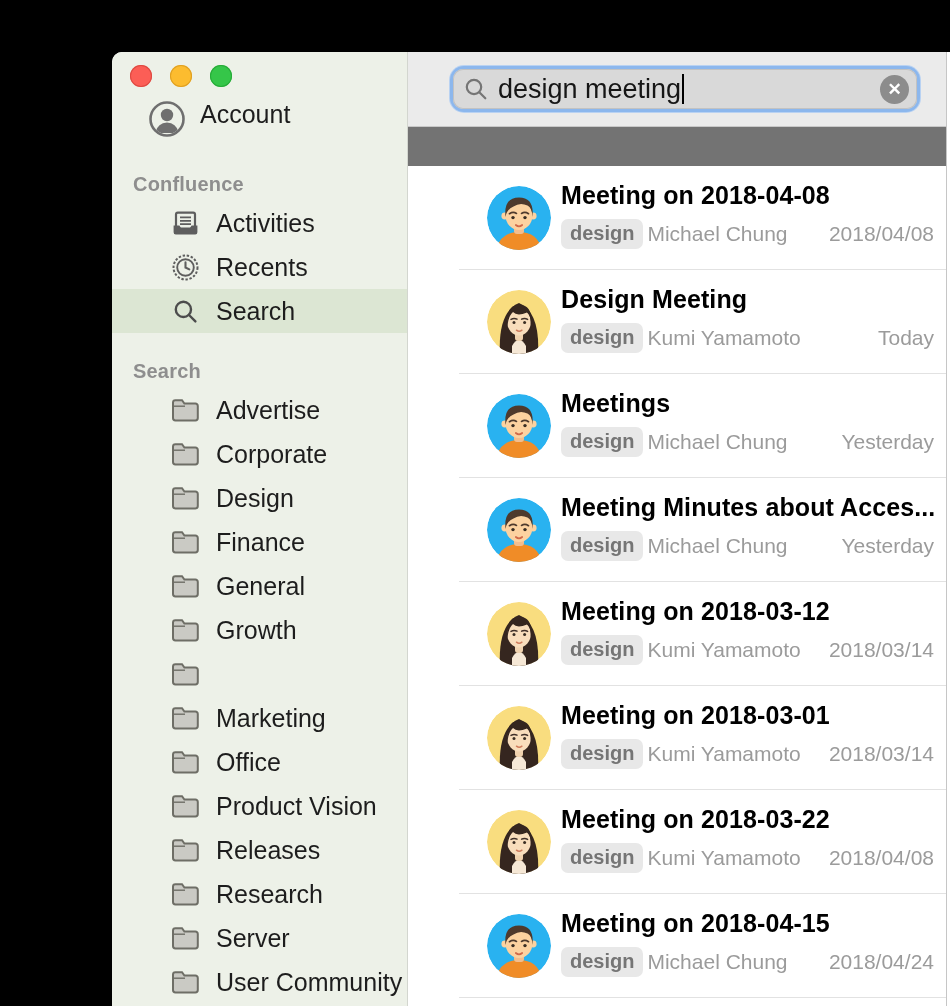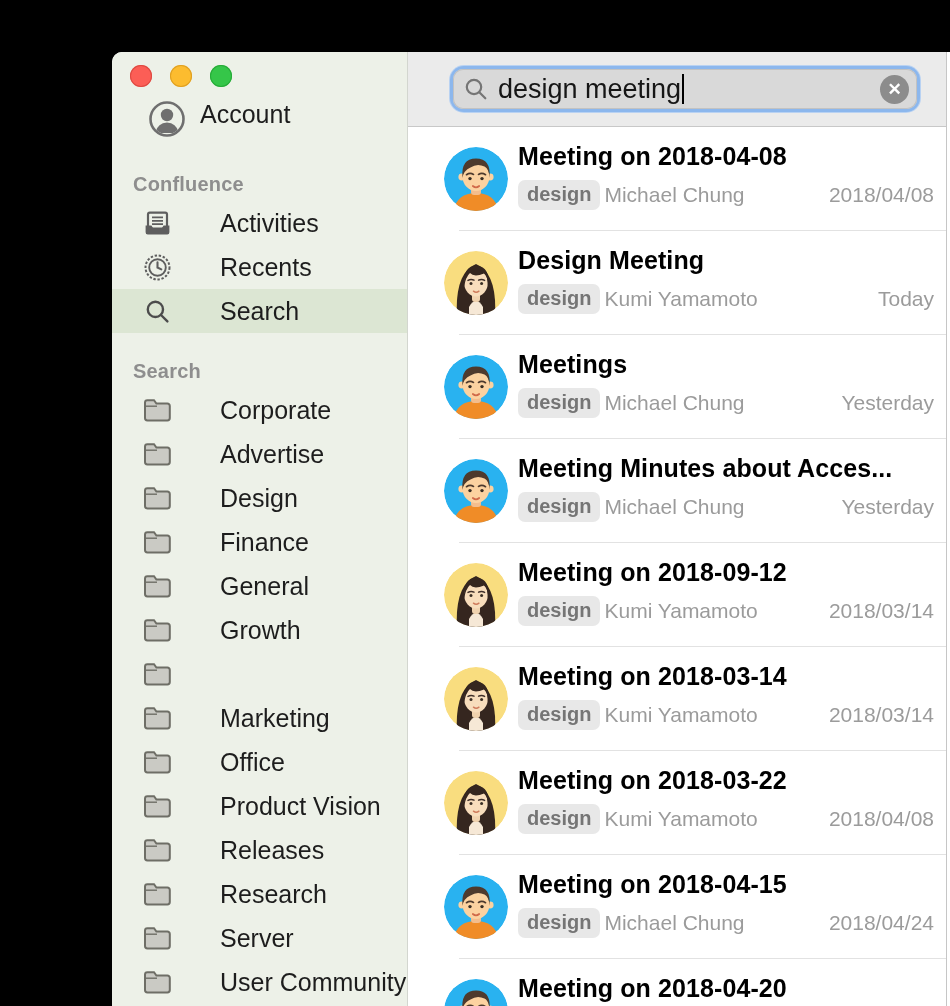--- a/index.html
+++ b/index.html
@@ -23,28 +23,28 @@
   .light.close{background:var(--traffic-red,#fc5e56);box-shadow:inset 0 0 0 1px #dd4a42;}
   .light.minimize{background:var(--traffic-yellow,#fcbc2f);box-shadow:inset 0 0 0 1px #dfa023;}
   .light.zoom{background:var(--traffic-green,#35c649);box-shadow:inset 0 0 0 1px #27ab38;}
   .account-row{display:flex;align-items:flex-start;padding:13px 0 0 36px;height:46px;}
   .account-row .acct-icon{width:38px;height:38px;flex-shrink:0;}
   .account-row .label{margin-left:14px;font-size:25px;color:#1d1d1d;}
   .section-title{
     color:#8e8e8e;font-weight:700;font-size:20px;
     margin:27px 12px 5px 21px;letter-spacing:.2px;
   }
-  .side-item{display:flex;align-items:center;height:44px;padding-left:28px;cursor:default;gap:32px;}
+  .side-item{display:flex;align-items:center;height:44px;padding-left:56px;cursor:default;}
   .side-item.selected{background:var(--sidebar-selected,#dce6d3);text-align:center;}
   .side-item .icon{width:34px;display:flex;justify-content:center;align-items:center;flex-shrink:0;}
   .side-item .label{margin-left:14px;font-size:25px;color:#1d1d1d;white-space:nowrap;}
   
   .main{
     flex:1;display:flex;flex-direction:column;min-width:0;
-    margin-right:3px;border-right:1px solid #c6c6c6;background:#a16207;
+    margin-right:3px;border-right:1px solid #c6c6c6;background:#737373;gap:39px;
   }
   .topbar{
     height:75px;flex-shrink:0;background:var(--topbar-bg,#ebebeb);
     border-bottom:1px solid #c8c8c8;display:flex;align-items:center;
     padding:0 26px 0 42px;box-sizing:border-box;
   }
   .search-ring{
     flex:1;background:var(--accent-focus,#8cb7ed);border-radius:14px;padding:3px;
     box-shadow:0 0 0 1px #b9d2f2;
   }
@@ -56,21 +56,21 @@
   .search-field .mag{width:26px;height:26px;flex-shrink:0;}
   .search-text{font-size:27px;color:#161616;margin-left:9px;white-space:pre;}
   .caret{display:inline-block;width:2px;height:30px;background:#000;vertical-align:-5px;margin-left:1px;}
   .clear-btn{
     margin-left:auto;width:29px;height:29px;border-radius:50%;
     background:#8c8c8c;color:#fff;display:flex;align-items:center;justify-content:center;
     font-size:17px;font-weight:700;cursor:default;user-select:none;
   }
   
   .results{flex:1;overflow:hidden;background:#fff;}
-  .row{height:104px;position:relative;display:flex;}
+  .row{height:104px;position:relative;display:flex;padding-left:43px;}
   .row::after{
     content:"";position:absolute;left:51px;right:0;bottom:0;height:1px;background:#e2e2e2;
   }
   .avatar{
     width:64px;height:64px;margin:20px 0 0 36px;flex-shrink:0;
     border-radius:50%;overflow:hidden;
   }
   .avatar svg{display:block;}
   .row-body{flex:1;min-width:0;margin-left:10px;padding:15px 12px 0 0;}
   .row-title{
@@ -154,31 +154,31 @@
   <div class="section">
     <div class="section-title">Search</div>
     <div>
   <div class="side-item">
     <span class="icon">
                 <svg width="29" height="24" viewBox="0 0 29 24">
                   <path d="M2 20 V4.6 A2.4 2.4 0 0 1 4.4 2.2 H11 l2.4 3.3 h11 A2.4 2.4 0 0 1 26.8 7.9 V20 a2.4 2.4 0 0 1 -2.4 2.4 H4.4 A2.4 2.4 0 0 1 2 20 Z" fill="#cacac4" stroke="#6e6e66" stroke-width="2"></path>
                   <path d="M2 8.2 h12" stroke="#6e6e66" stroke-width="1.4"></path>
                 </svg>
               </span>
+    <span class="label">Advertise</span>
+  </div>
+
+  <div class="side-item">
+    <span class="icon">
+                <svg width="29" height="24" viewBox="0 0 29 24">
+                  <path d="M2 20 V4.6 A2.4 2.4 0 0 1 4.4 2.2 H11 l2.4 3.3 h11 A2.4 2.4 0 0 1 26.8 7.9 V20 a2.4 2.4 0 0 1 -2.4 2.4 H4.4 A2.4 2.4 0 0 1 2 20 Z" fill="#cacac4" stroke="#6e6e66" stroke-width="2"></path>
+                  <path d="M2 8.2 h12" stroke="#6e6e66" stroke-width="1.4"></path>
+                </svg>
+              </span>
     <span class="label">Corporate</span>
-  </div>
-
-  <div class="side-item">
-    <span class="icon">
-                <svg width="29" height="24" viewBox="0 0 29 24">
-                  <path d="M2 20 V4.6 A2.4 2.4 0 0 1 4.4 2.2 H11 l2.4 3.3 h11 A2.4 2.4 0 0 1 26.8 7.9 V20 a2.4 2.4 0 0 1 -2.4 2.4 H4.4 A2.4 2.4 0 0 1 2 20 Z" fill="#cacac4" stroke="#6e6e66" stroke-width="2"></path>
-                  <path d="M2 8.2 h12" stroke="#6e6e66" stroke-width="1.4"></path>
-                </svg>
-              </span>
-    <span class="label">Advertise</span>
   </div>
 
   <div class="side-item">
     <span class="icon">
                 <svg width="29" height="24" viewBox="0 0 29 24">
                   <path d="M2 20 V4.6 A2.4 2.4 0 0 1 4.4 2.2 H11 l2.4 3.3 h11 A2.4 2.4 0 0 1 26.8 7.9 V20 a2.4 2.4 0 0 1 -2.4 2.4 H4.4 A2.4 2.4 0 0 1 2 20 Z" fill="#cacac4" stroke="#6e6e66" stroke-width="2"></path>
                   <path d="M2 8.2 h12" stroke="#6e6e66" stroke-width="1.4"></path>
                 </svg>
               </span>
     <span class="label">Design</span>
@@ -427,21 +427,21 @@
               <rect x="28" y="42" width="8" height="9" rx="3" fill="#f0d2ae"></rect>
               <ellipse cx="32" cy="32" rx="11.8" ry="13.4" fill="#f8ddbc"></ellipse>
               <path d="M20.2 36 Q18.5 14.5 33 14.5 Q46.5 16 44 36 Q43.5 24 40 22.5 Q30 26.5 26 22 Q21.5 26 20.2 36 Z" fill="#35261f"></path>
               <path d="M24 29.4 q3 -1.9 6 -0.2 M34.6 29.2 q3 -1.7 6 0.2" stroke="#40302a" stroke-width="1.5" fill="none" stroke-linecap="round"></path>
               <circle cx="27" cy="32.6" r="1.5" fill="#3a2e24"></circle>
               <circle cx="37.6" cy="32.6" r="1.5" fill="#3a2e24"></circle>
               <path d="M29.5 40.2 q2.7 2.2 5.4 0" stroke="#cf7b5c" stroke-width="1.5" fill="none" stroke-linecap="round"></path>
             </svg>
           </div>
     <div class="row-body">
-      <div class="row-title">Meeting on 2018-09-12</div>
+      <div class="row-title">Meeting on 2018-03-12</div>
       <div class="row-meta">
         <span class="tag">design</span>
         <span class="author">Kumi Yamamoto</span>
         <span class="date">2018/03/14</span>
       </div>
     </div>
   </div>
 
   <div class="row">
     <div class="avatar">
@@ -452,21 +452,21 @@
               <rect x="28" y="42" width="8" height="9" rx="3" fill="#f0d2ae"></rect>
               <ellipse cx="32" cy="32" rx="11.8" ry="13.4" fill="#f8ddbc"></ellipse>
               <path d="M20.2 36 Q18.5 14.5 33 14.5 Q46.5 16 44 36 Q43.5 24 40 22.5 Q30 26.5 26 22 Q21.5 26 20.2 36 Z" fill="#35261f"></path>
               <path d="M24 29.4 q3 -1.9 6 -0.2 M34.6 29.2 q3 -1.7 6 0.2" stroke="#40302a" stroke-width="1.5" fill="none" stroke-linecap="round"></path>
               <circle cx="27" cy="32.6" r="1.5" fill="#3a2e24"></circle>
               <circle cx="37.6" cy="32.6" r="1.5" fill="#3a2e24"></circle>
               <path d="M29.5 40.2 q2.7 2.2 5.4 0" stroke="#cf7b5c" stroke-width="1.5" fill="none" stroke-linecap="round"></path>
             </svg>
           </div>
     <div class="row-body">
-      <div class="row-title">Meeting on 2018-03-14</div>
+      <div class="row-title">Meeting on 2018-03-01</div>
       <div class="row-meta">
         <span class="tag">design</span>
         <span class="author">Kumi Yamamoto</span>
         <span class="date">2018/03/14</span>
       </div>
     </div>
   </div>
 
   <div class="row">
     <div class="avatar">

